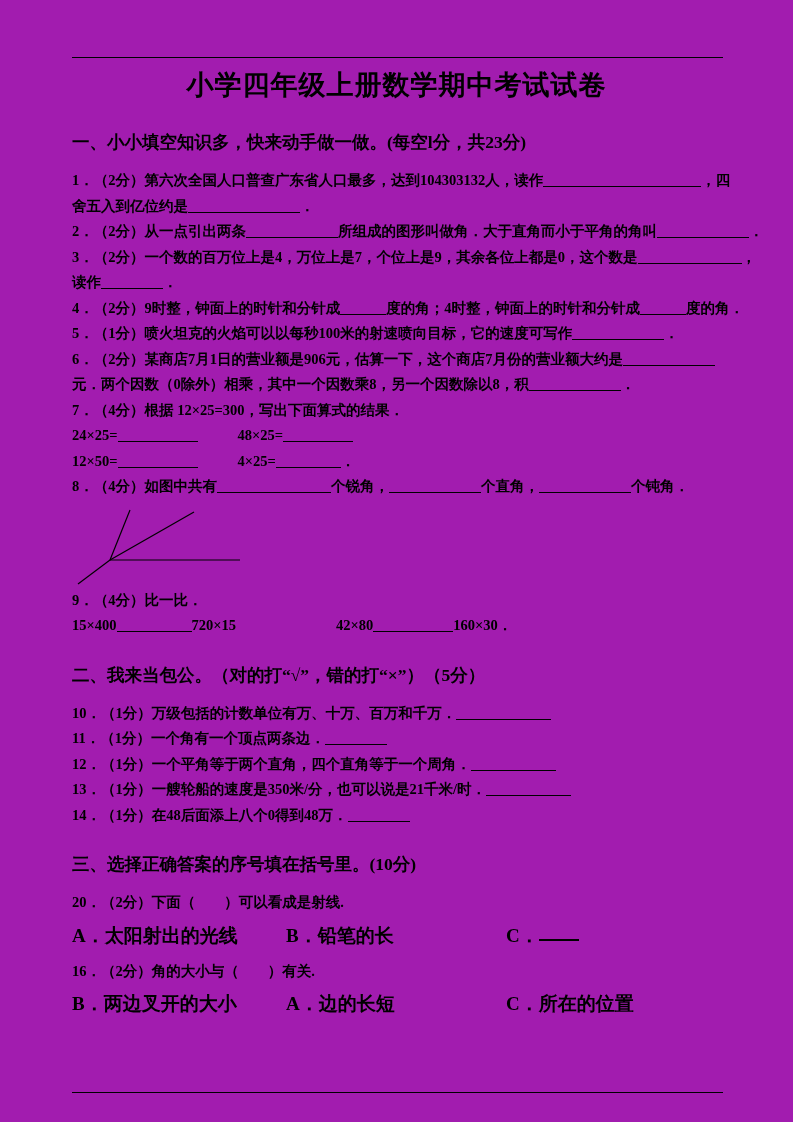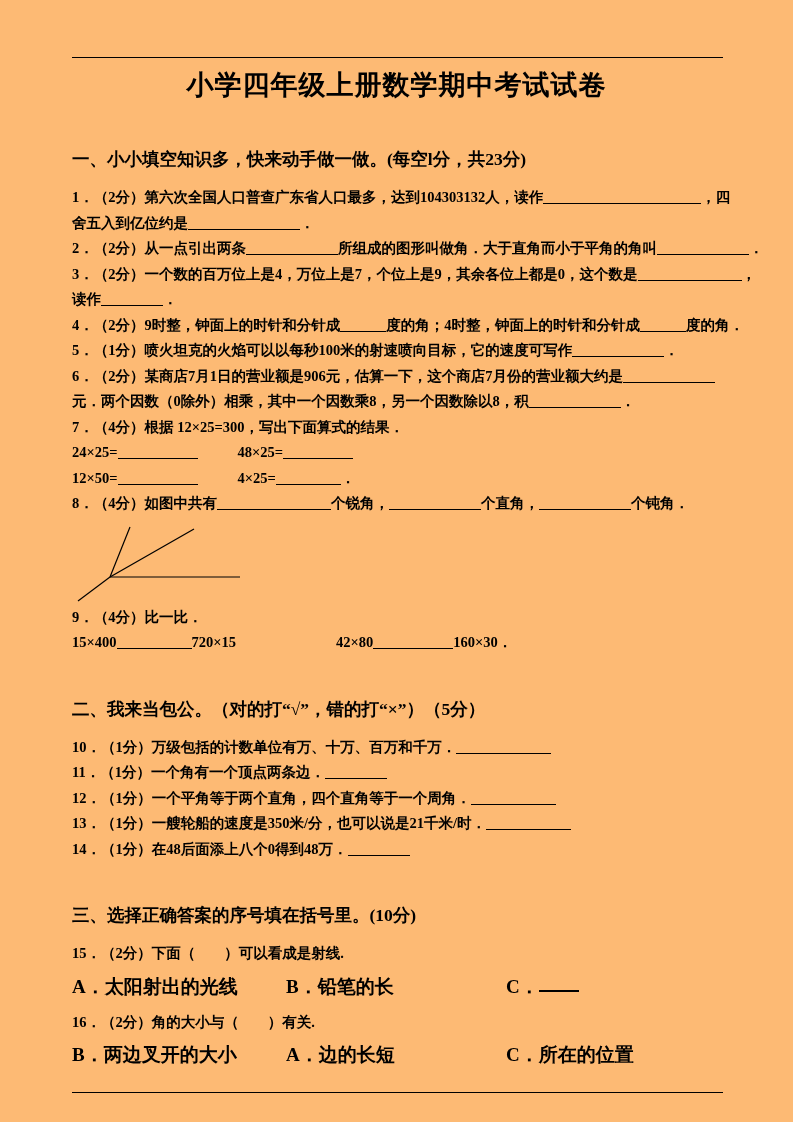--- a/index.html
+++ b/index.html
@@ -2,39 +2,39 @@
 <html><head>
 <meta charset="utf-8">
 <style>
   html, body { margin: 0; padding: 0; background: #e8e8e8; }
   body { font-family: "Liberation Serif", "DejaVu Serif", serif; color: #000; }
   .page {
     position: relative;
     width: 793px;
     height: 1122px;
     margin: 0 auto;
-    background: #fdba74;
+    background: #a21caf;
     overflow: hidden;
   }
   .rule { position: absolute; left: 72px; right: 70px; border-top: 1px solid #000; }
   .top-rule { top: 57px; }
   .bottom-rule { top: 1092px; }
   .content { padding: 64px 72px 0 72px; }
   .title {
     font-size: 27px;
     font-weight: bold;
     text-align: center;
     margin: 0;
     line-height: 42px;
     letter-spacing: 1px;
   }
   .section-heading {
     font-size: 17.5px;
     font-weight: bold;
-    margin: 42px 0 15px 0;
+    margin: 25px 0 15px 0;
     line-height: 22px;
   }
   .question { font-size: 14.5px; font-weight: bold; }
   .qline { line-height: 25.5px; white-space: nowrap; }
   .blank {
     display: inline-block;
     border-bottom: 1px solid #000;
     height: 12px;
     vertical-align: -2px;
   }
@@ -119,21 +119,21 @@
           <div class="qline"><span class="qtext">12．（1分）一个平角等于两个直角，四个直角等于一个周角．</span><span class="blank" style="width: 85px;"></span></div>
         </div>
         <div class="question">
           <div class="qline"><span class="qtext">13．（1分）一艘轮船的速度是350米/分，也可以说是21千米/时．</span><span class="blank" style="width: 85px;"></span></div>
         </div>
         <div class="question">
           <div class="qline"><span class="qtext">14．（1分）在48后面添上八个0得到48万．</span><span class="blank" style="width: 62px;"></span></div>
         </div>
         <div class="section-heading">三、选择正确答案的序号填在括号里。(10分)</div>
         <div class="question">
-          <div class="qline"><span class="qtext">15．（2分）下面（　　）可以看成是射线.</span></div>
+          <div class="qline"><span class="qtext">20．（2分）下面（　　）可以看成是射线.</span></div>
           <div class="options">
             <span class="option"><span class="option-label">A．太阳射出的光线</span></span>
             <span class="option"><span class="option-label">B．铅笔的长</span></span>
             <span class="option"><span class="option-label">C．</span><span class="segline"></span></span>
           </div>
         </div>
         <div class="question">
           <div class="qline"><span class="qtext">16．（2分）角的大小与（　　）有关.</span></div>
           <div class="options">
             <span class="option"><span class="option-label">B．两边叉开的大小</span></span>

